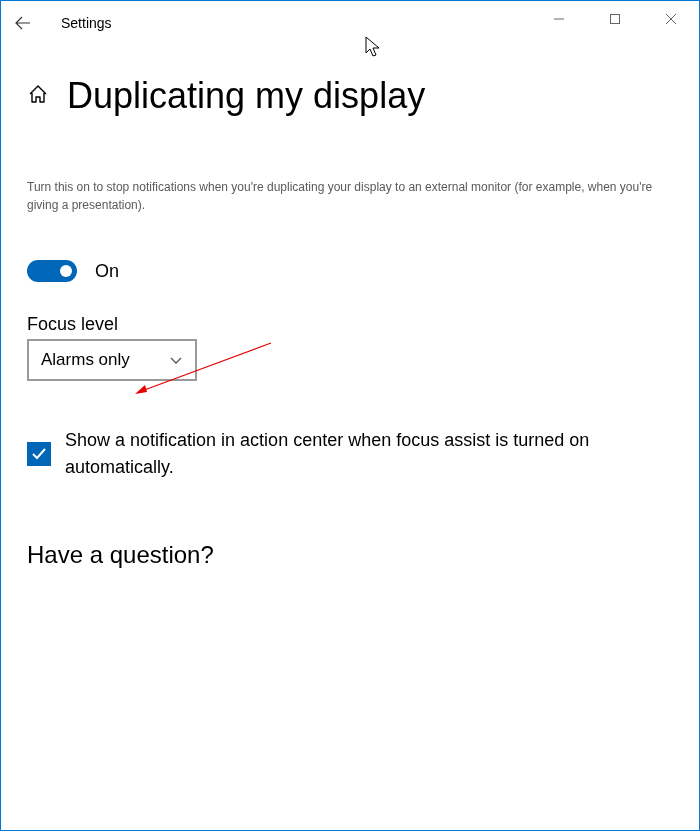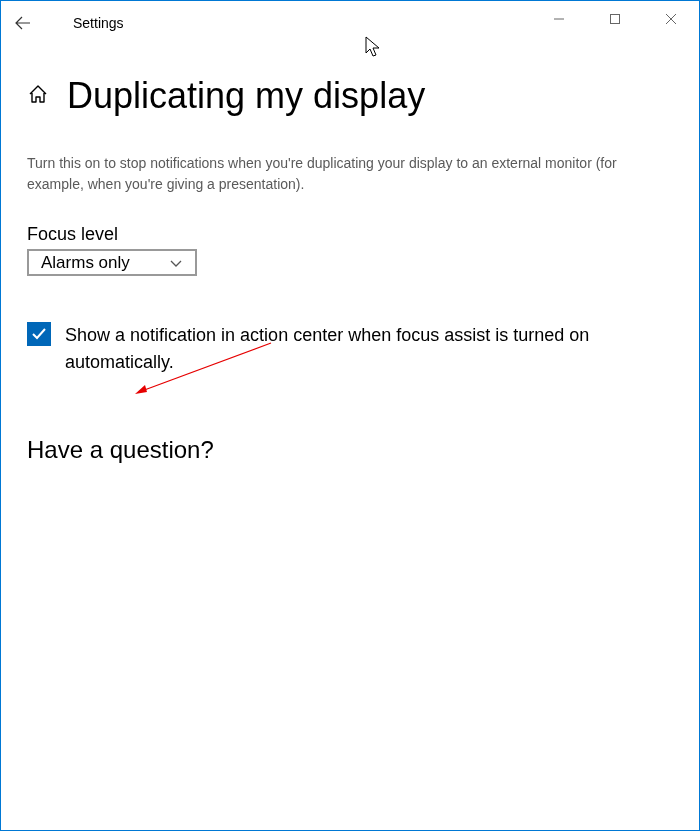--- a/index.html
+++ b/index.html
@@ -21,21 +21,21 @@
     .back-btn {
       width: 44px;
       height: 44px;
       display: flex;
       align-items: center;
       justify-content: center;
       cursor: pointer;
     }
     .title-text {
       font-size: 14px;
-      margin-left: 28px;
+      margin-left: 16px;
       color: #000;
     }
     .win-controls {
       position: absolute;
       right: 0;
       top: 0;
       display: flex;
     }
     .win-btn {
       width: 56px;
@@ -45,35 +45,35 @@
       justify-content: center;
       cursor: pointer;
     }
     .content {
       padding: 0 26px;
     }
     .page-header {
       display: flex;
       align-items: center;
       margin-top: 30px;
-      margin-bottom: 36px;
+      margin-bottom: 61px;
     }
     .home-icon {
       margin-right: 18px;
     }
     .page-title {
       font-size: 36px;
       font-weight: 400;
       color: #000;
     }
     .description {
-      font-size: 14px;
+      font-size: 12px;
       color: #5a5a5a;
       line-height: 1.5;
-      margin-bottom: 29px;
+      margin-bottom: 46px;
     }
     .toggle-row {
       display: flex;
       align-items: center;
       margin-bottom: 32px;
     }
     .toggle {
       width: 50px;
       height: 22px;
       background: #0067b8;
@@ -96,34 +96,34 @@
       font-size: 18px;
       color: #000;
     }
     .focus-label {
       font-size: 18px;
       color: #000;
       margin-bottom: 4px;
     }
     .dropdown {
       width: 170px;
-      height: 27px;
+      height: 42px;
       border: 2px solid #999;
       display: flex;
       align-items: center;
       justify-content: space-between;
       padding: 0 12px;
       cursor: pointer;
       font-size: 17px;
       color: #000;
       margin-bottom: 46px;
     }
     .checkbox-row {
       display: flex;
-      align-items: flex-start;
+      align-items: center;
       margin-bottom: 60px;
     }
     .checkbox {
       width: 24px;
       height: 24px;
       background: #0067b8;
       flex-shrink: 0;
       display: flex;
       align-items: center;
       justify-content: center;
@@ -193,20 +193,24 @@
     <span class="home-icon">
       <svg width="22" height="22" viewBox="0 0 22 22">
         <path d="M3 11 L11 3 L19 11 M5 10 L5 19 L9 19 L9 14 L13 14 L13 19 L17 19 L17 10" stroke="#000" stroke-width="1.4" fill="none" stroke-linejoin="round"></path>
       </svg>
     </span>
     <h1 class="page-title">Duplicating my display</h1>
   </div>
 
   <p class="description">Turn this on to stop notifications when you're duplicating your display to an external monitor (for example, when you're giving a presentation).</p>
 
+  <div class="toggle-row">
+    <div class="toggle"></div>
+    <span class="toggle-label">On</span>
+  </div>
 
   <div class="focus-label">Focus level</div>
   <div class="dropdown">
     <span>Alarms only</span>
     <svg width="14" height="14" viewBox="0 0 14 14">
       <path d="M2 5 L7 10 L12 5" stroke="#555" stroke-width="1.3" fill="none"></path>
     </svg>
   </div>
 
   <div class="checkbox-row">

